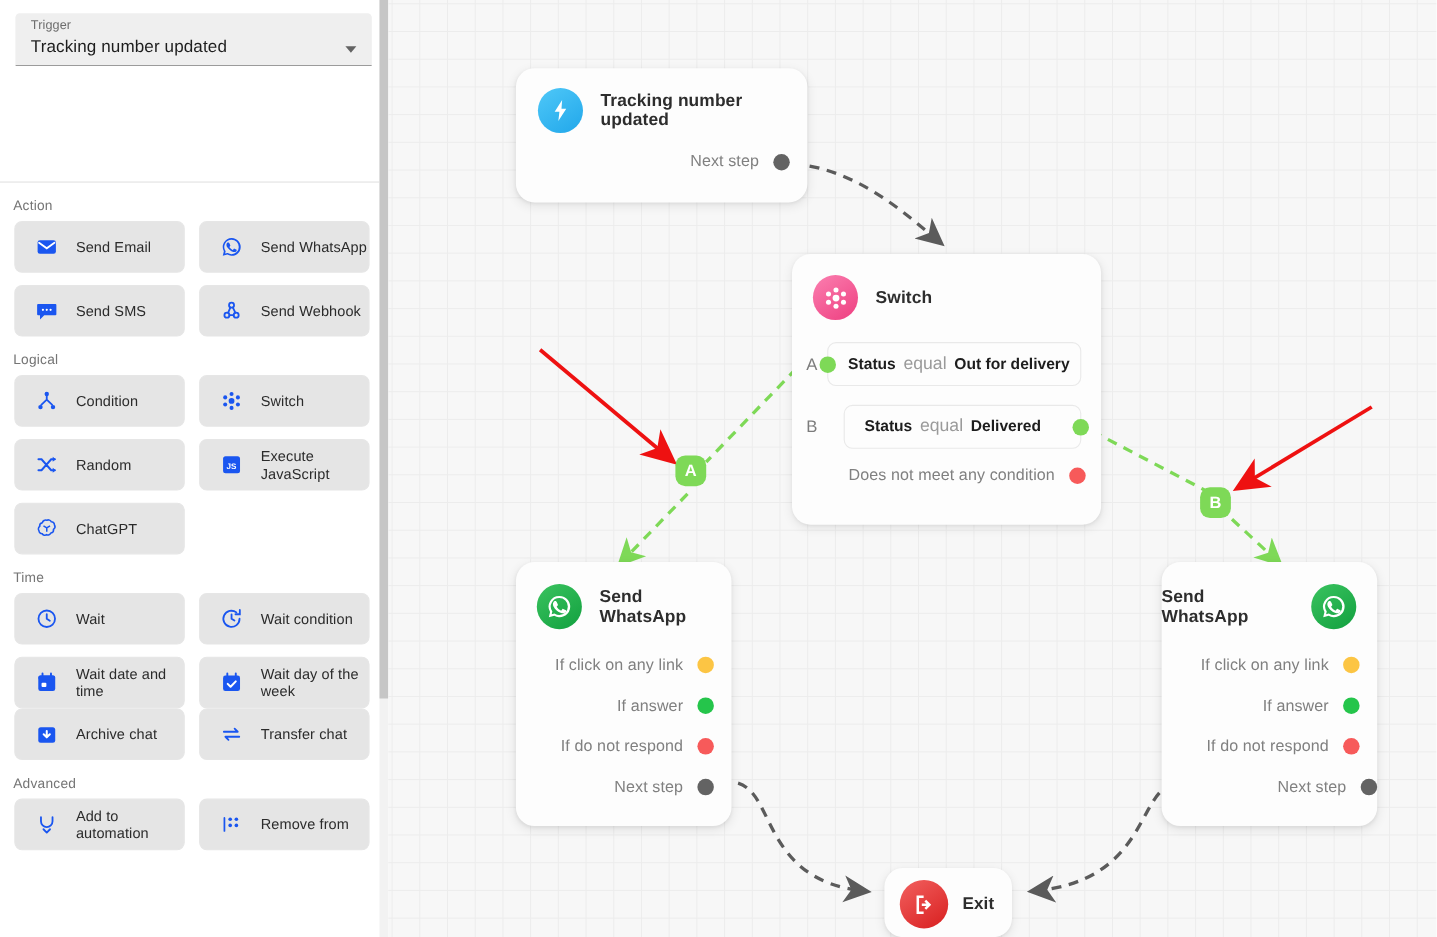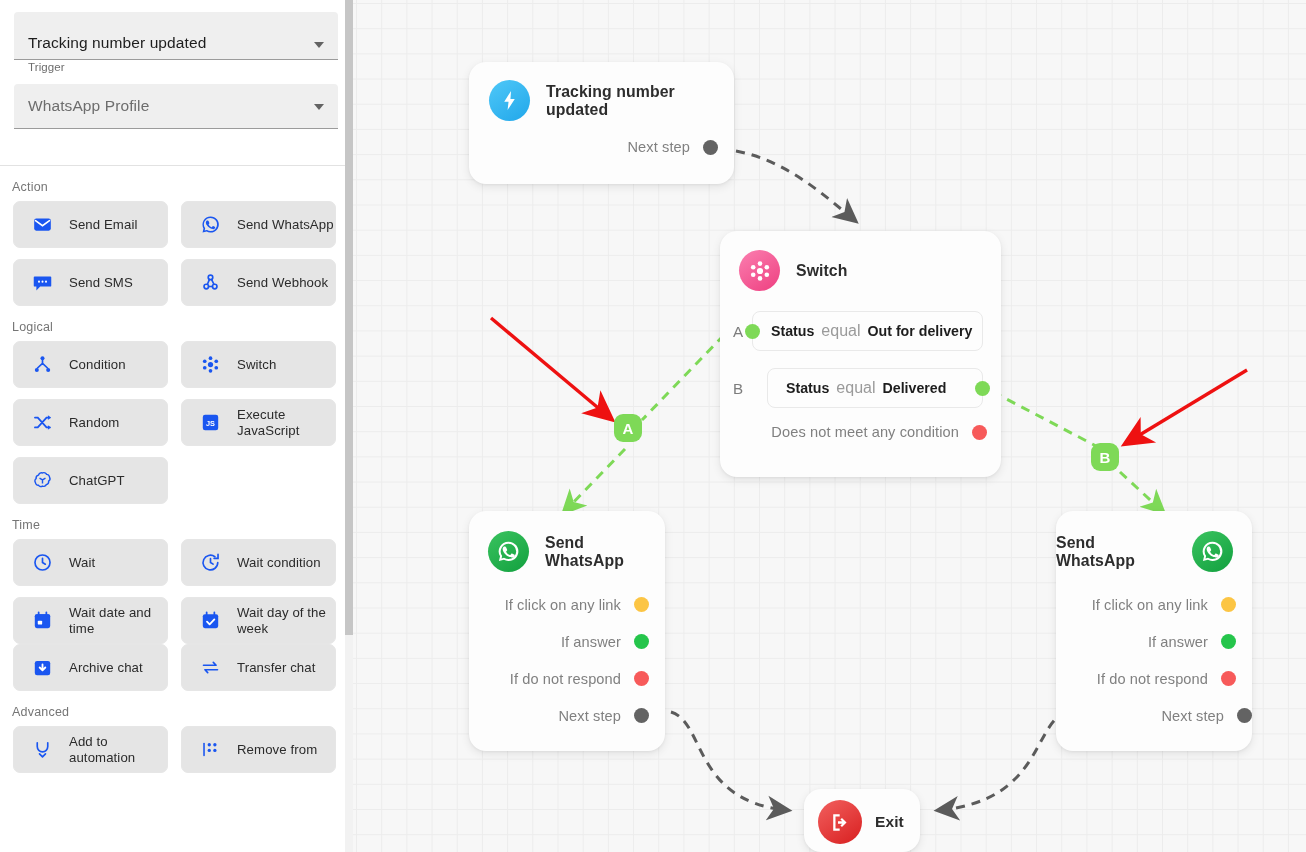--- a/index.html
+++ b/index.html
@@ -18,21 +18,21 @@
   }
   .select-field {
     position: absolute; left: 14px; width: 324px;
     background: #efefef; border-bottom: 1px solid #9b9b9b;
     border-radius: 4px 4px 0 0;
   }
   #trigger-field { top: 12px; height: 48px; }
   #profile-field { top: 84px; height: 45px; }
   .sel-label {
     position: absolute; left: 14px; top: 5px;
-    font-size: 11.5px; color: #6d6d6d; letter-spacing: .1px; margin-top: 44px;
+    font-size: 11.5px; color: #6d6d6d; letter-spacing: .1px;
   }
   .sel-value {
     position: absolute; left: 14px; top: 22px;
     font-size: 15.5px; color: #1d1d1d; letter-spacing: .1px;
   }
   .sel-placeholder {
     position: absolute; left: 14px; top: 13px;
     font-size: 15.5px; color: #6d6d6d; letter-spacing: .1px;
   }
   .caret {
@@ -181,24 +181,20 @@
 <div id="app">
 
   <div id="sidebar">
 
     <div class="select-field" id="trigger-field">
       <div class="sel-label">Trigger</div>
       <div class="sel-value">Tracking number updated</div>
       <div class="caret"></div>
     </div>
 
-    <div class="select-field" id="profile-field">
-      <div class="sel-placeholder">WhatsApp Profile</div>
-      <div class="caret"></div>
-    </div>
 
     <div id="sb-divider"></div>
 
     <div id="palette">
         <div class="group-title">Action</div>
         <div class="tile-grid">
           <div class="tile">
             <span class="tile-ic">
               <svg viewBox="0 0 24 24">
                 <rect x="2.5" y="5" width="19" height="14" rx="2.4" fill="#1a56f0"></rect>

